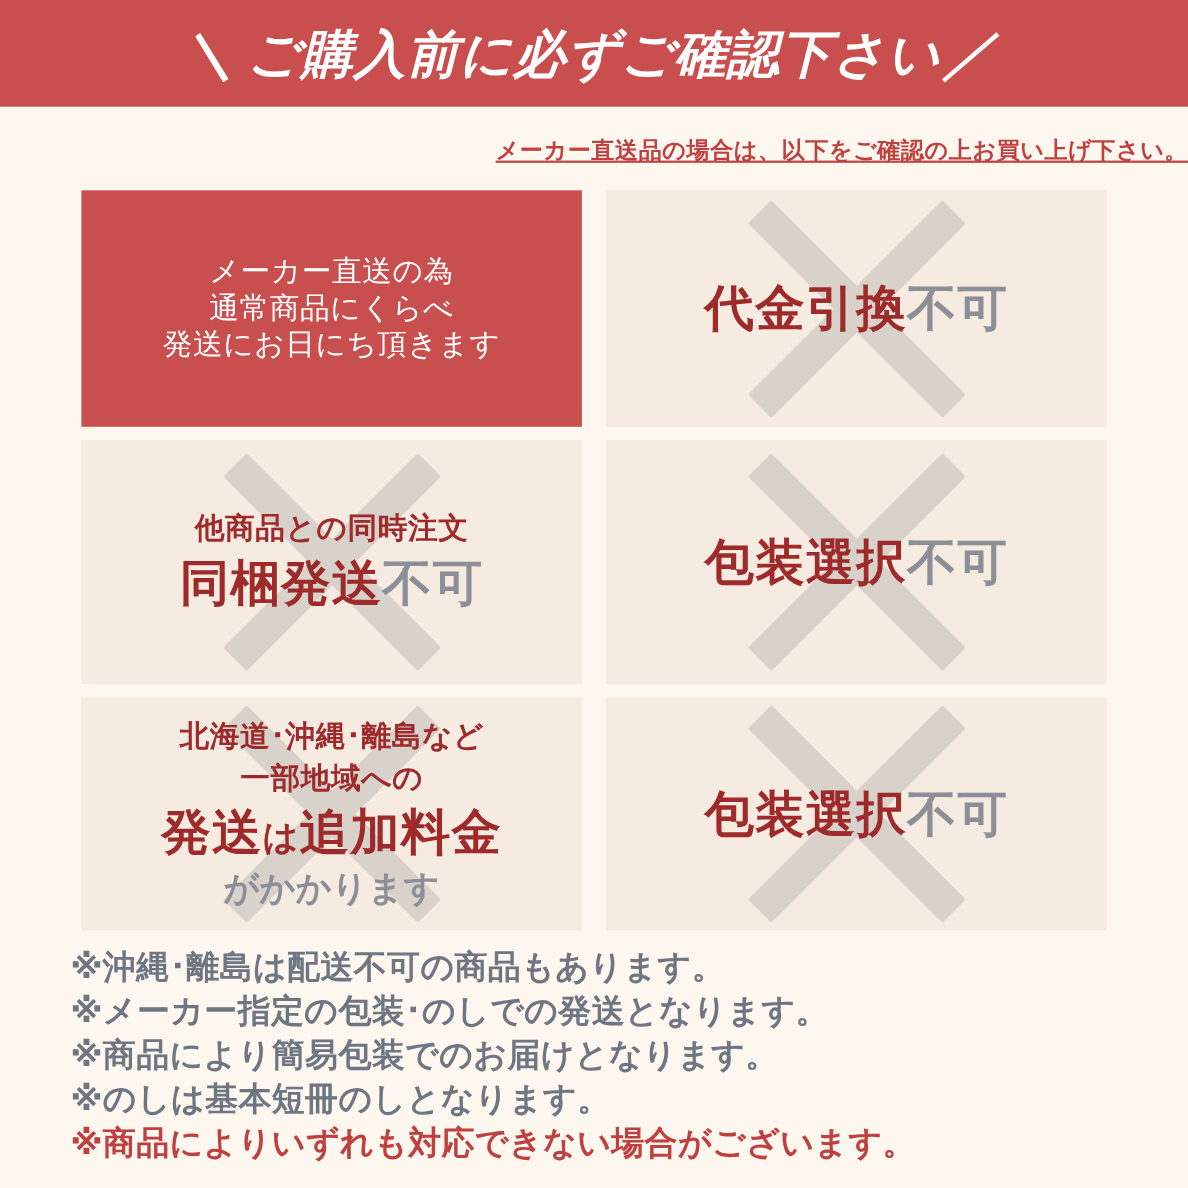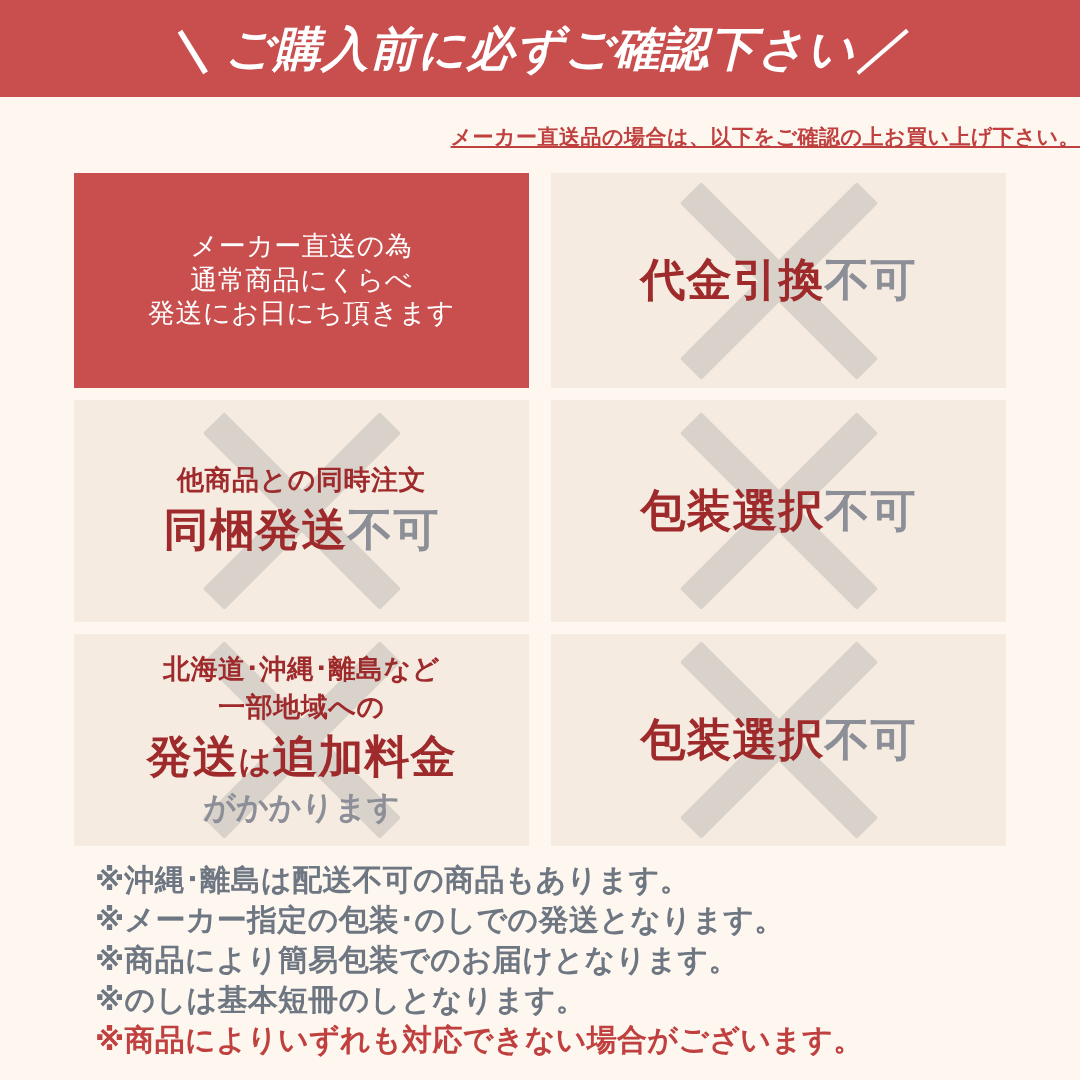--- a/index.html
+++ b/index.html
@@ -159,21 +159,20 @@
     width: 960px;
     padding-left: 8px;
   }
   .note {
     color: #6e7682;
     font-size: 30px;
     font-weight: bold;
     line-height: 1.33;
     letter-spacing: 0.3px;
     white-space: nowrap;
-    margin-left: 31px;
   }
   .note.indent {
     font-size: 27px;
     padding-left: 16px;
   }
   .note.alert {
     color: #c0403f;
   }
 </style>
 </head>

